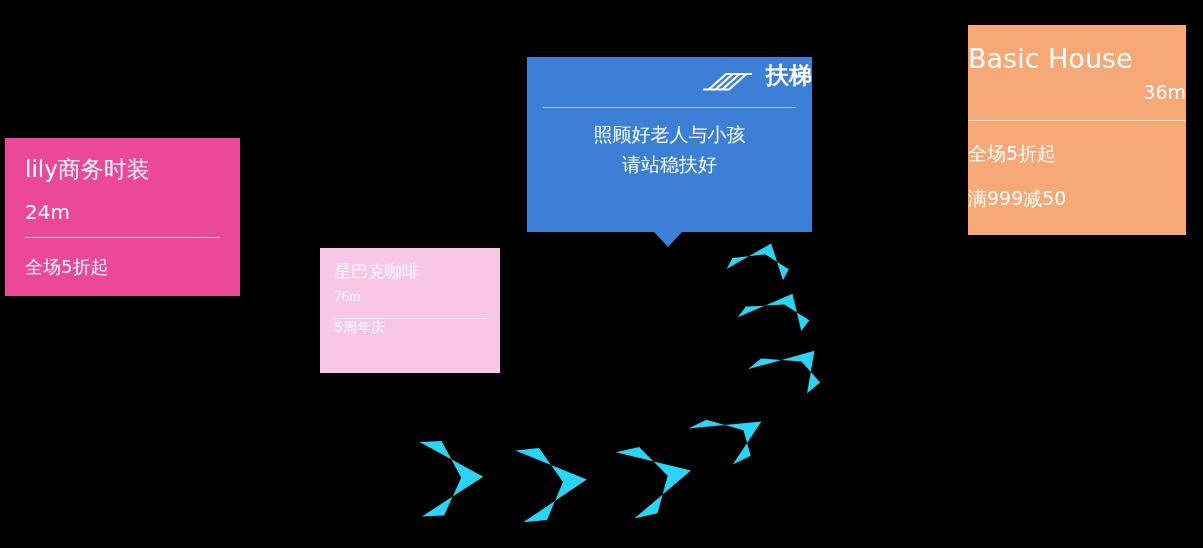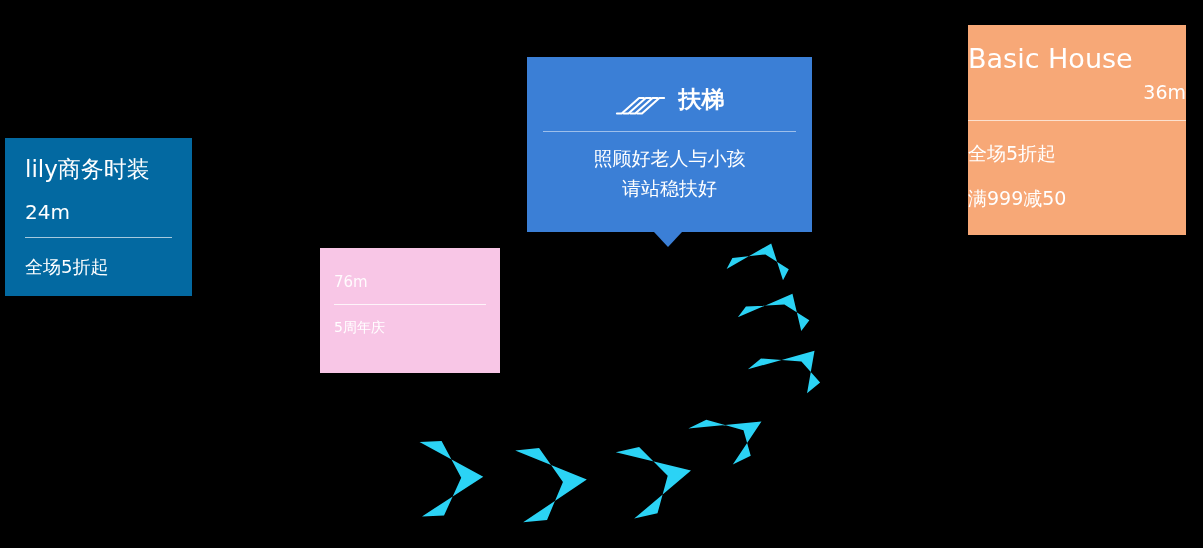--- a/index.html
+++ b/index.html
@@ -4,44 +4,44 @@
 <style>
   html,body{margin:0;padding:0;background:#000;}
   .stage{
     position:relative;width:1203px;height:548px;background:#000;overflow:hidden;
     font-family:"DejaVu Sans","Liberation Sans",sans-serif;color:#fff;
   }
   .arrows{position:absolute;left:0;top:0;width:1203px;height:548px;}
   .card{position:absolute;box-sizing:border-box;color:#fff;}
   .card .divider{border-top:1px solid rgba(255,255,255,.65);height:0;}
   
-  .card-lily{left:5px;top:138px;width:187px;height:158px;background:#0369a1;padding:17px 20px;}
+  .card-lily{left:5px;top:138px;width:235px;height:158px;background:#ec4899;padding:17px 20px;}
   .card-lily .name{font-size:23px;line-height:28px;}
   .card-lily .dist{font-size:20px;line-height:24px;margin-top:17px;}
   .card-lily .divider{margin-top:13px;}
   .card-lily .promo{font-size:18px;margin-top:17px;}
   
   .card-sbux{left:320px;top:248px;width:180px;height:125px;background:#F8C6E6;padding:13px 14px;}
   .card-sbux .name{font-size:17px;line-height:21px;}
-  .card-sbux .dist{font-size:15px;line-height:19px;margin-top:12px;color:rgba(255,255,255,.92);}
+  .card-sbux .dist{font-size:15px;line-height:19px;margin-top:5px;color:rgba(255,255,255,.92);font-family:Liberation Serif, serif;}
   .card-sbux .divider{margin-top:12px;border-top-color:rgba(255,255,255,.8);}
-  .card-sbux .promo{font-size:14px;margin-top:14px;}
+  .card-sbux .promo{font-size:14px;}
   
   .card-bh{left:968px;top:25px;width:218px;height:210px;background:#F7A877;padding:18px 0;}
   .card-bh .name{font-size:27px;line-height:32px;}
   .card-bh .dist{font-size:19px;line-height:24px;margin-top:5px;text-align:right;}
   .card-bh .divider{margin-top:16px;}
   .card-bh .promo{font-size:19px;margin-top:20px;}
   .card-bh .promo + .promo{margin-top:19px;}
   
   .callout{
     position:absolute;left:527px;top:57px;width:285px;height:175px;
     background:#3B7FD6;box-sizing:border-box;color:#fff;
   }
-  .callout-header{display:flex;align-items:center;justify-content:center;padding-top:24px;}
+  .callout-header{display:flex;align-items:center;justify-content:flex-end;}
   .callout-header .esc-icon{width:52px;height:36px;display:block;}
   .callout-title{font-size:23px;font-weight:bold;margin-left:12px;}
   .callout-divider{margin:14px 16px 0 16px;border-top:1px solid rgba(255,255,255,.5);height:0;}
   .callout-lines{margin-top:11px;text-align:center;font-size:19px;line-height:30px;}
   .callout-pointer{
     position:absolute;left:127px;bottom:-15px;width:0;height:0;
     border-left:14px solid transparent;border-right:14px solid transparent;
     border-top:15px solid #3B7FD6;
   }
 </style>
@@ -64,20 +64,21 @@
   </svg>
 
   <div class="card card-lily">
     <div class="name">lily商务时装</div>
     <div class="dist">24m</div>
     <div class="divider"></div>
     <div class="promo">全场5折起</div>
   </div>
 
   <div class="card card-sbux">
+    <div class="name">星巴克咖啡</div>
     <div class="dist">76m</div>
     <div class="divider"></div>
     <div class="promo">5周年庆</div>
   </div>
 
   <div class="card card-bh">
     <div class="name">Basic House</div>
     <div class="dist">36m</div>
     <div class="divider"></div>
     <div class="promo">全场5折起</div>

